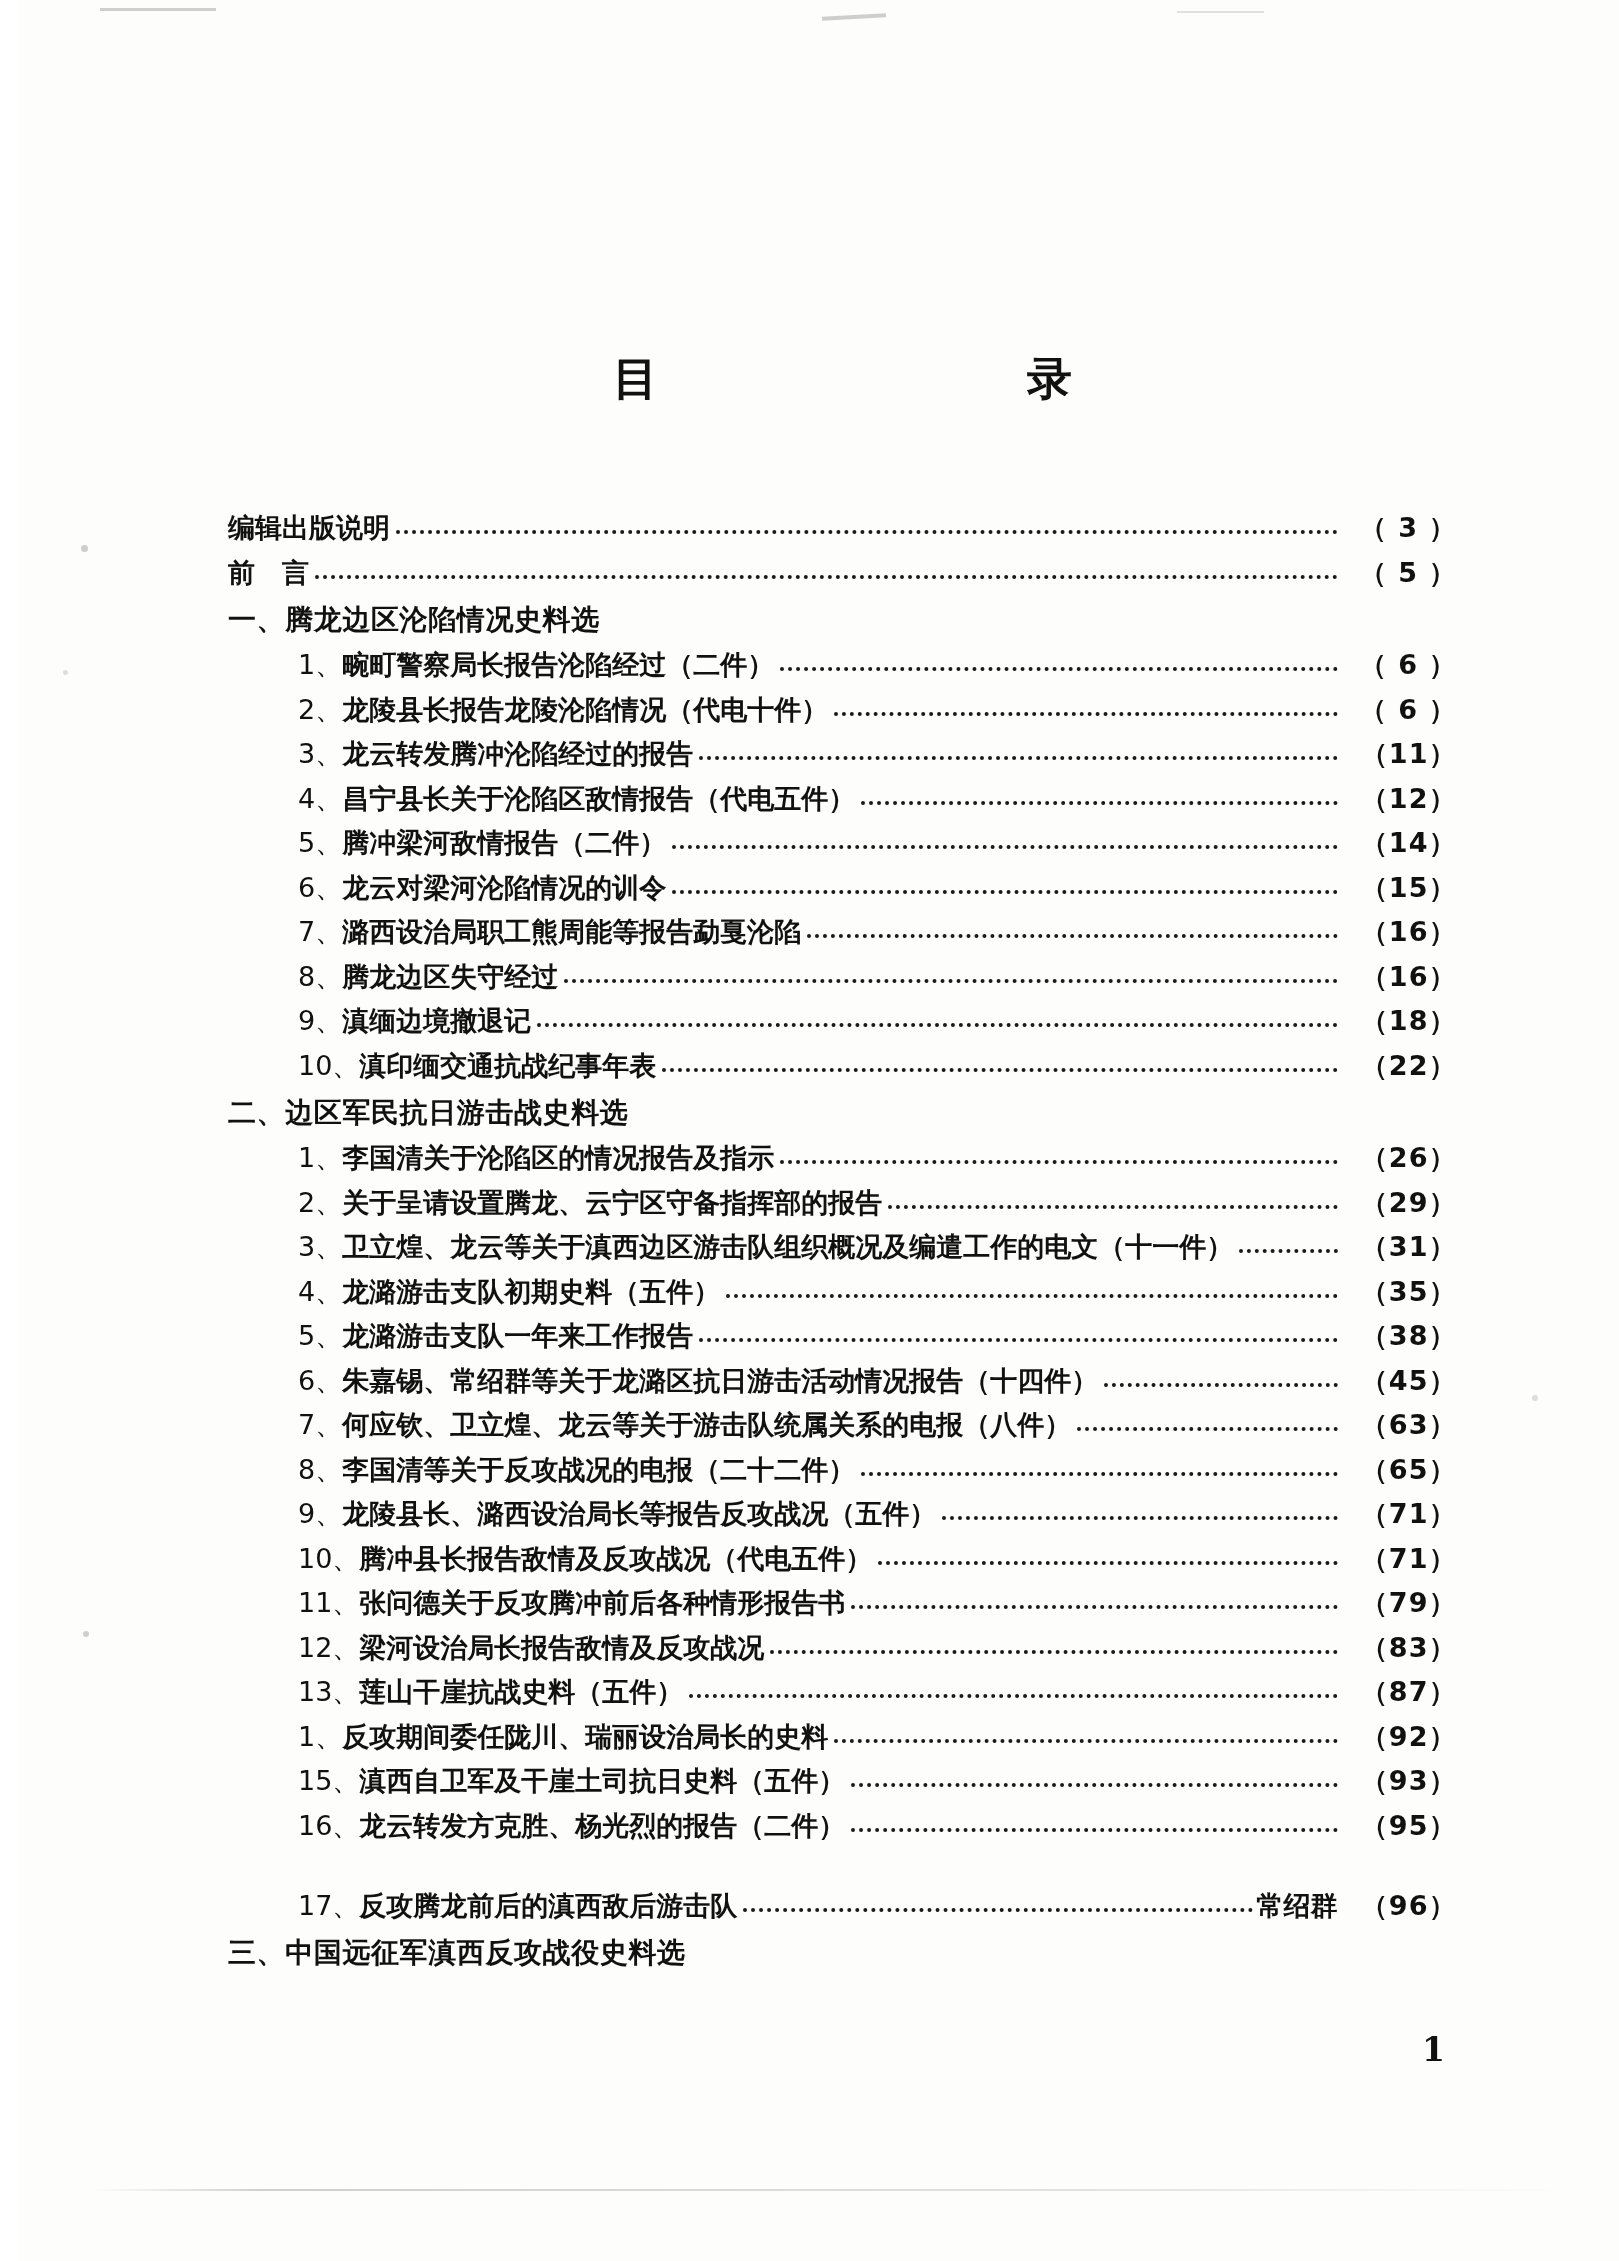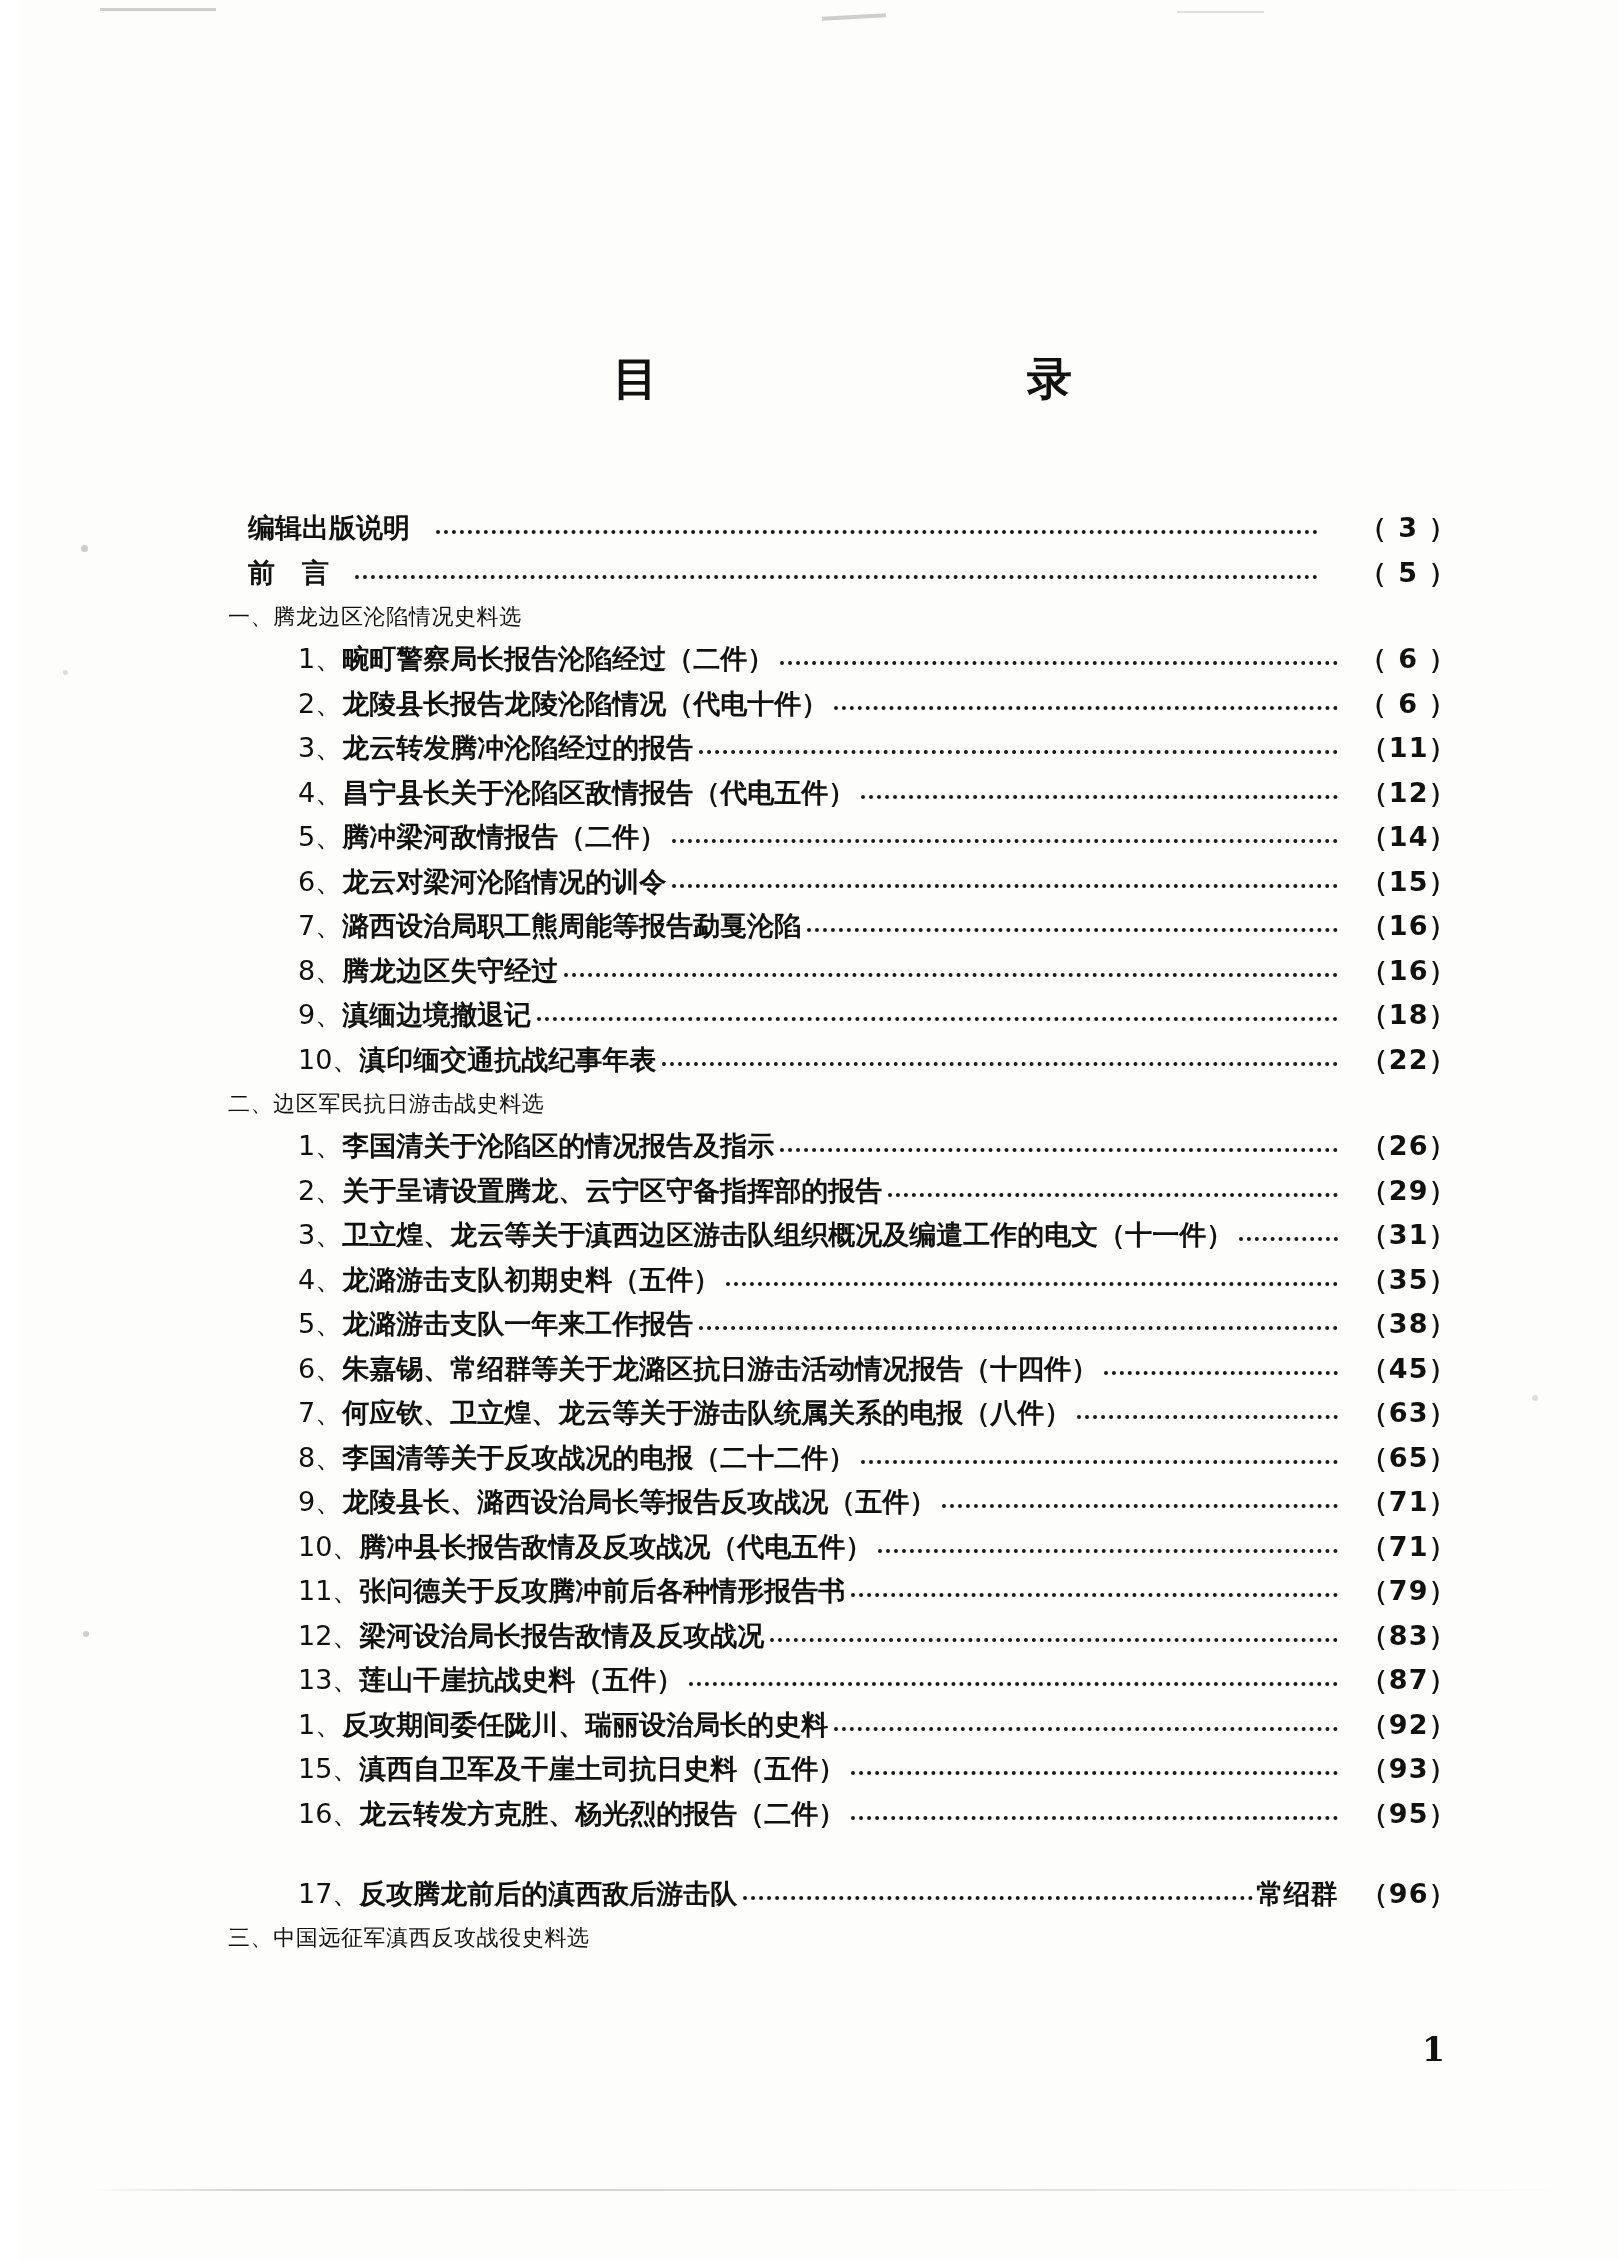--- a/index.html
+++ b/index.html
@@ -77,26 +77,26 @@
   }
   .entry .page-no {
     flex: 0 0 auto;
     width: 116px;
     text-align: right;
     font-weight: 600;
     letter-spacing: 1.2px;
   }
   
   .section-head {
-    font-size: 22px;
-    font-weight: 400;
+    font-size: 28px;
+    font-weight: 700;
     margin: 20px 0 17.5px 0;
     letter-spacing: 0.6px;
   }
-  .lvl-0 { margin-left: 0; gap: 20px; }
+  .lvl-0 { margin-left: 0; }
   .lvl-1 { margin-left: 70px; }
   .folio {
     position: absolute;
     right: 192px;
     bottom: 192px;
     font-size: 33px;
     font-weight: 700;
     font-family: "DejaVu Serif", "Liberation Serif", serif;
   }
   .bottom-rule {

